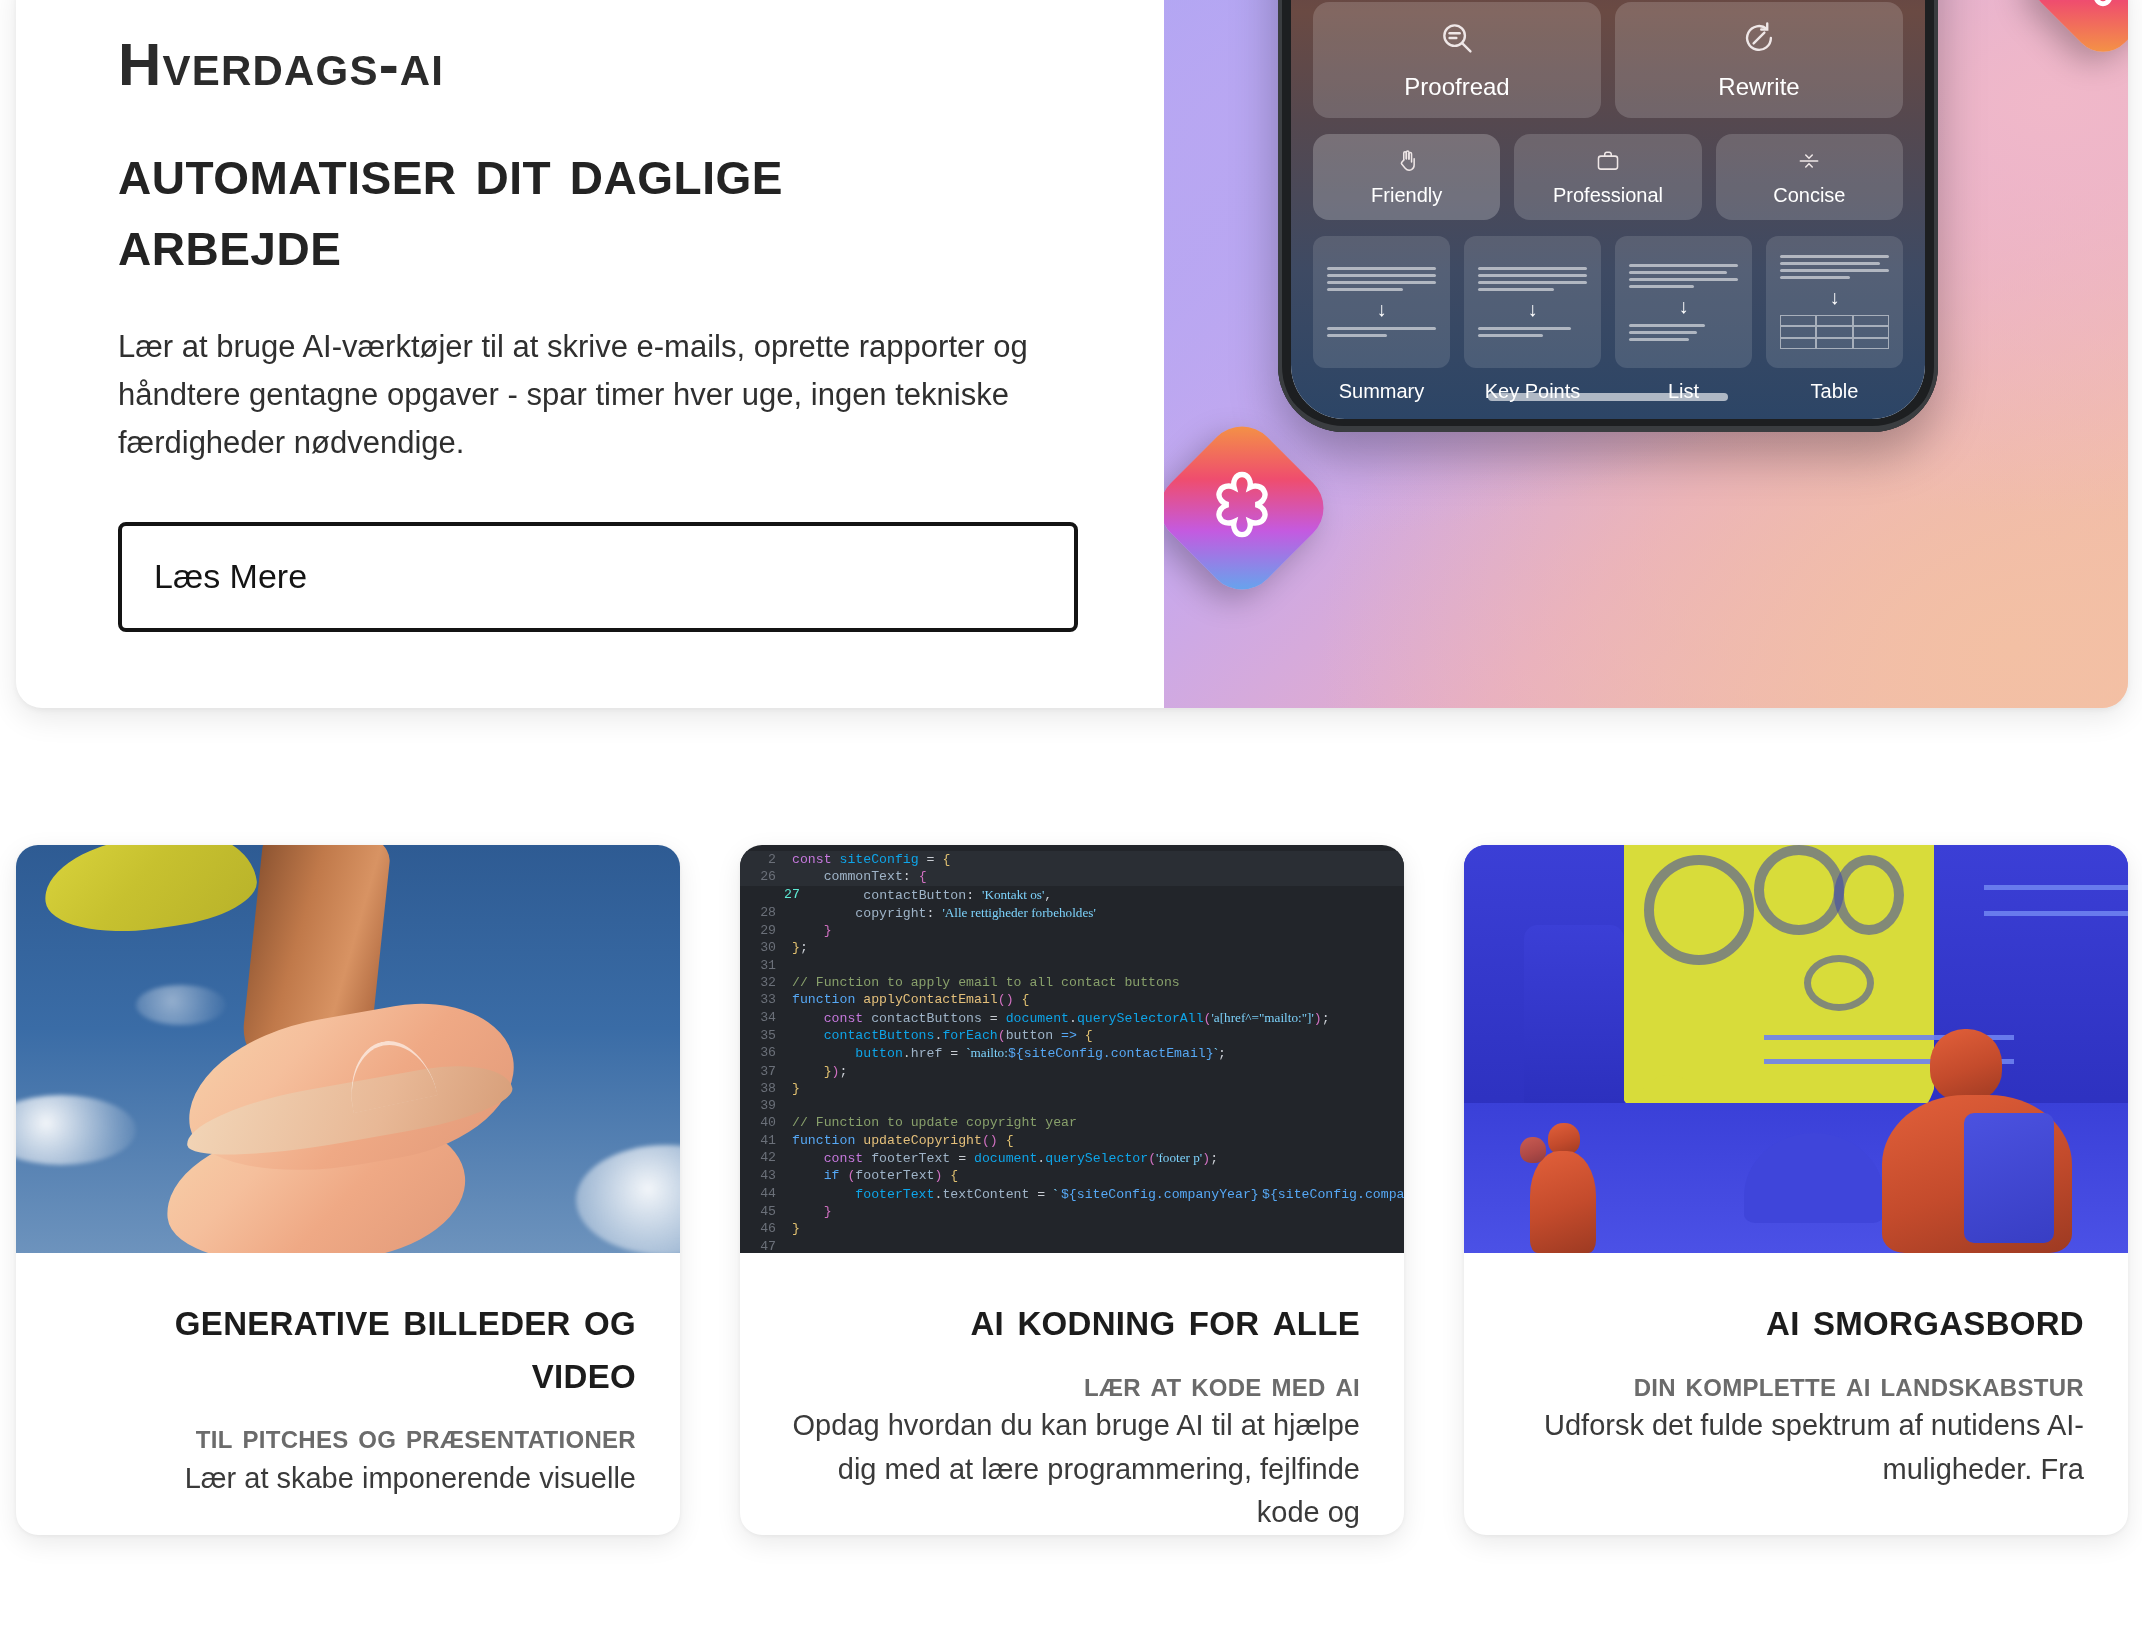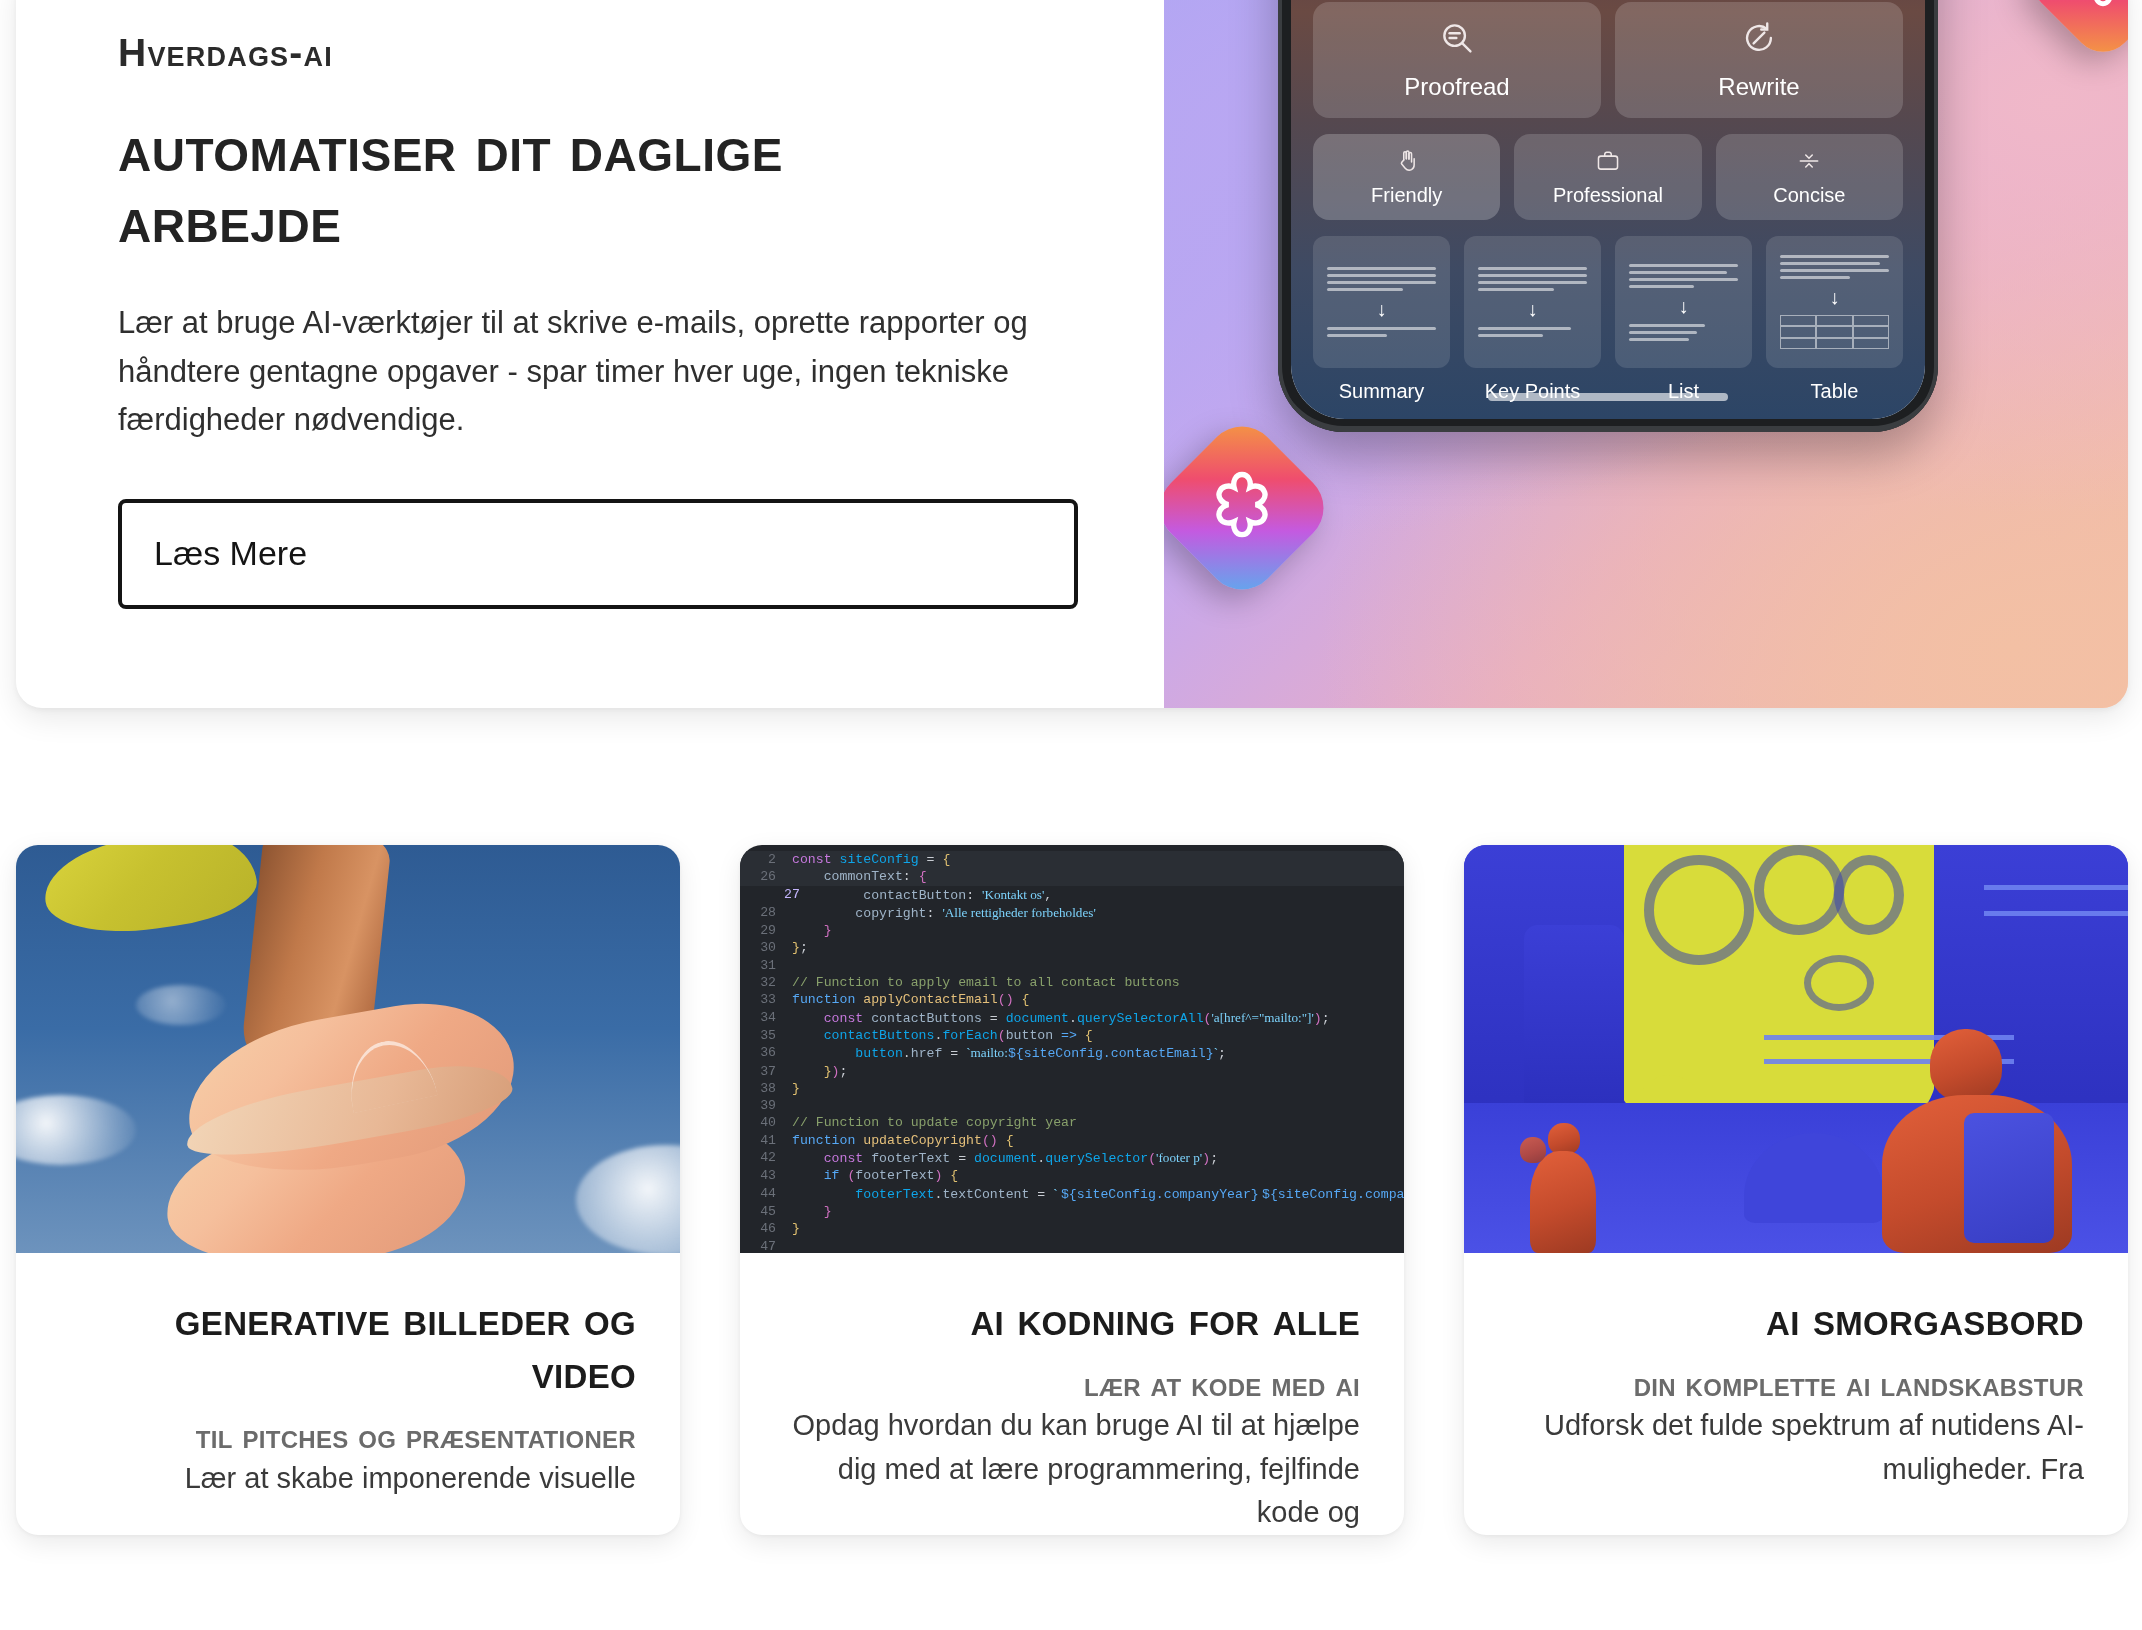--- a/index.html
+++ b/index.html
@@ -28,21 +28,21 @@
   }
   .hero-text {
     width: 1148px;
     padding: 30px 110px 0 102px;
     display: flex;
     flex-direction: column;
     justify-content: flex-start;
     padding-top: 34px;
   }
   .eyebrow {
-    font-size: 39px;
+    font-size: 60px;
     font-weight: 700;
     letter-spacing: 1.2px;
     color: #2b2b2b;
     font-variant: small-caps;
     text-transform: lowercase;
     line-height: 1.1;
     margin-top: 28px;
   }
   .eyebrow::first-letter { text-transform: uppercase; }
   .hero-title {
@@ -264,21 +264,21 @@
     color: #c9cdd3;
     padding: 6px 0 0 0;
     overflow: hidden;
   }
   .code-line { display: flex; white-space: pre; }
   .code-line .ln {
     width: 52px; text-align: right; padding-right: 16px;
     color: #6b7079; flex: none;
   }
   .code-line.sticky { background: #2a2e34; }
-  .code-line.dim .ln { color: #c4b5fd; padding-left: 44px; }
+  .code-line.dim .ln { color: #5eead4; padding-left: 44px; }
   .kw   { color: #c678dd; }
   .kw2  { color: #56a8f5; }
   .fn   { color: #e5c07b; }
   .fnname { color: #0ea5e9; }
   .str  { color: #7dd3fc; font-family: Liberation Serif, serif; }
   .cmt  { color: #88a06b; }
   .pun  { color: #e0c070; }
   .pun2 { color: #d070c0; }
   .var  { color: #9fb4c8; }
   .tpl  { color: #56a8f5; }

